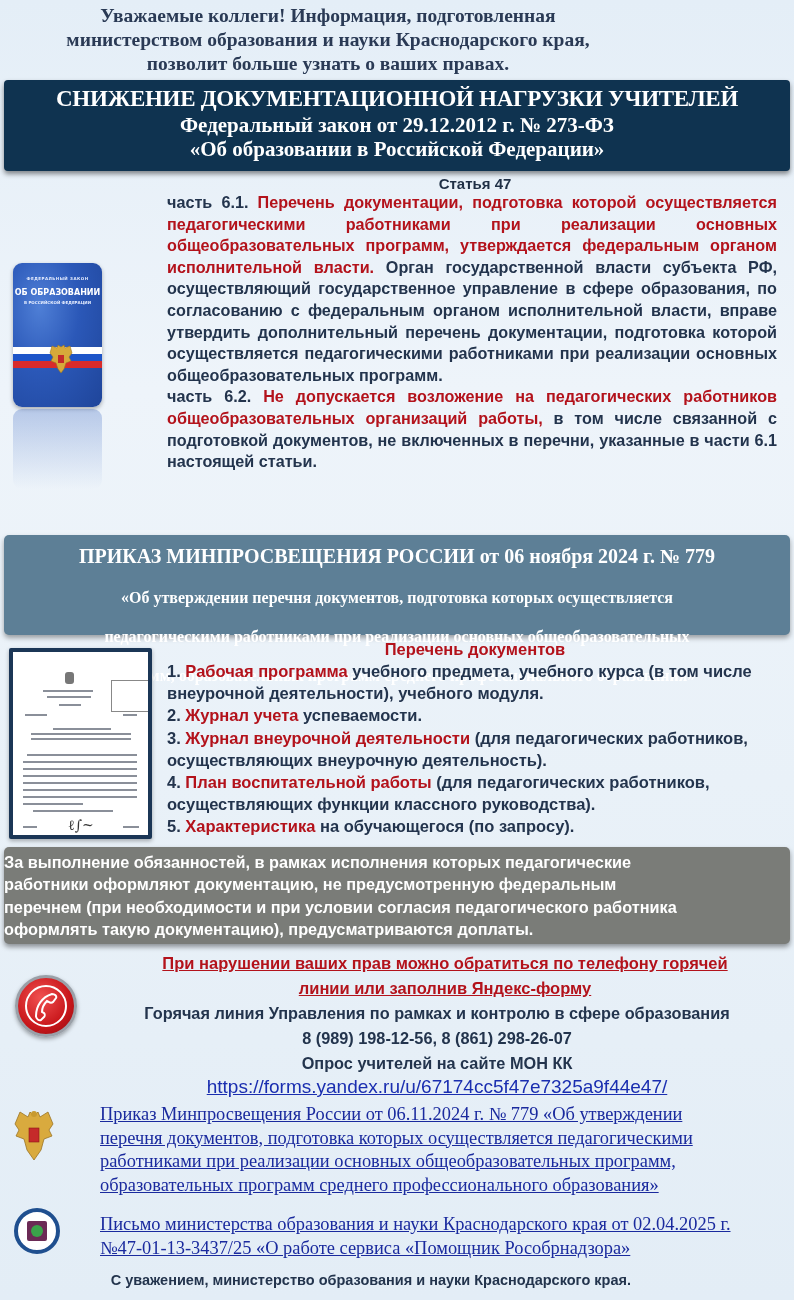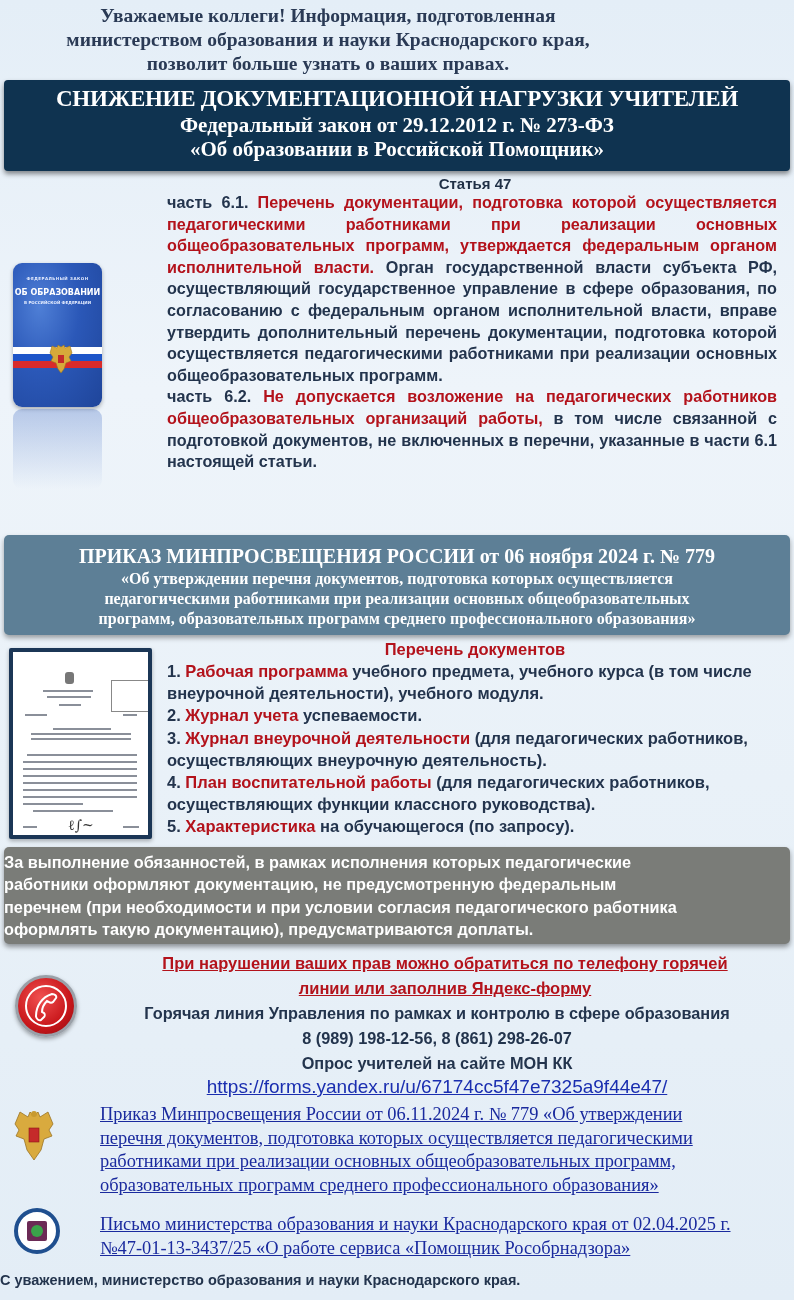--- a/index.html
+++ b/index.html
@@ -63,21 +63,21 @@
   .article p { text-align: justify; text-align-last: left; }
 
   
   .banner2 {
     position: absolute; top: 535px; left: 4px; width: 786px; height: 100px;
     background: #5d7f96; border-radius: 5px;
     box-shadow: 0 3px 5px rgba(0,0,0,0.35);
     text-align: center; color: #fff; font-family: "Liberation Serif", serif; font-weight: bold;
   }
   .banner2 .t1 { font-size: 20px; line-height: 26px; padding-top: 8px; }
-  .banner2 .t2 { font-size: 16px; line-height: 20px; }
+  .banner2 .t2 { font-size: 16px; line-height: 20px; margin-top: 19px; }
 
   
   .order-doc {
     position: absolute; top: 648px; left: 9px; width: 143px; height: 191px;
     border: 4px solid #1b3656; background: #fff; border-radius: 2px;
     box-shadow: 0 2px 4px rgba(0,0,0,0.3);
     overflow: hidden;
   }
   .order-doc .line { position: absolute; height: 1.5px; background: #8a8f99; }
   .order-doc .crest { position: absolute; top: 20px; left: 52px; width: 9px; height: 12px; background: #777; border-radius: 3px; }
@@ -141,37 +141,37 @@
   .emblem2 .inner2 { position: absolute; top: 4px; left: 4px; width: 12px; height: 12px; background: #3aa34a; border-radius: 50%; }
   .doc-link {
     position: absolute; left: 100px; width: 690px;
     font-family: "Liberation Serif", serif; font-size: 18.4px; line-height: 23.5px;
     color: #1a2a9e; text-decoration: underline;
   }
   .doc-link.l1 { top: 1103px; }
   .doc-link.l2 { top: 1213px; }
 
   .signoff {
-    position: absolute; top: 1272px; left: 0; width: 631px; text-align: left;
+    position: absolute; top: 1272px; left: 0; width: 631px; text-align: right;
     font-family: "Liberation Sans", sans-serif; font-weight: bold; font-size: 14.5px; color: #23344d;
   }
 </style>
 </head>
 <body>
 
 <div class="intro">
   <div>Уважаемые коллеги! Информация, подготовленная</div>
   <div>министерством образования и науки Краснодарского края,</div>
   <div>позволит больше узнать о ваших правах.</div>
 </div>
 
 <div class="banner1">
   <div class="t1">СНИЖЕНИЕ ДОКУМЕНТАЦИОННОЙ НАГРУЗКИ УЧИТЕЛЕЙ</div>
   <div class="t2">Федеральный закон от 29.12.2012 г. № 273-ФЗ</div>
-  <div class="t3">«Об образовании в Российской Помощник»</div>
+  <div class="t3">«Об образовании в Российской Федерации»</div>
 </div>
 
 <div class="book">
   <div class="b-small">ФЕДЕРАЛЬНЫЙ ЗАКОН</div>
   <div class="b-title">ОБ ОБРАЗОВАНИИ</div>
   <div class="b-sub">В РОССИЙСКОЙ ФЕДЕРАЦИИ</div>
   <svg class="eagle" viewBox="0 0 26 32">
     <path d="M13 4 L10 2 L9 5 L4 3 L2 10 L5 14 L3 18 L8 20 L10 26 L13 30 L16 26 L18 20 L23 18 L21 14 L24 10 L22 3 L17 5 L16 2 Z" fill="#d7a93a" stroke="#9a7422" stroke-width="0.6"></path>
     <rect x="10" y="12" width="6" height="8" fill="#c42a2a"></rect>
   </svg>

